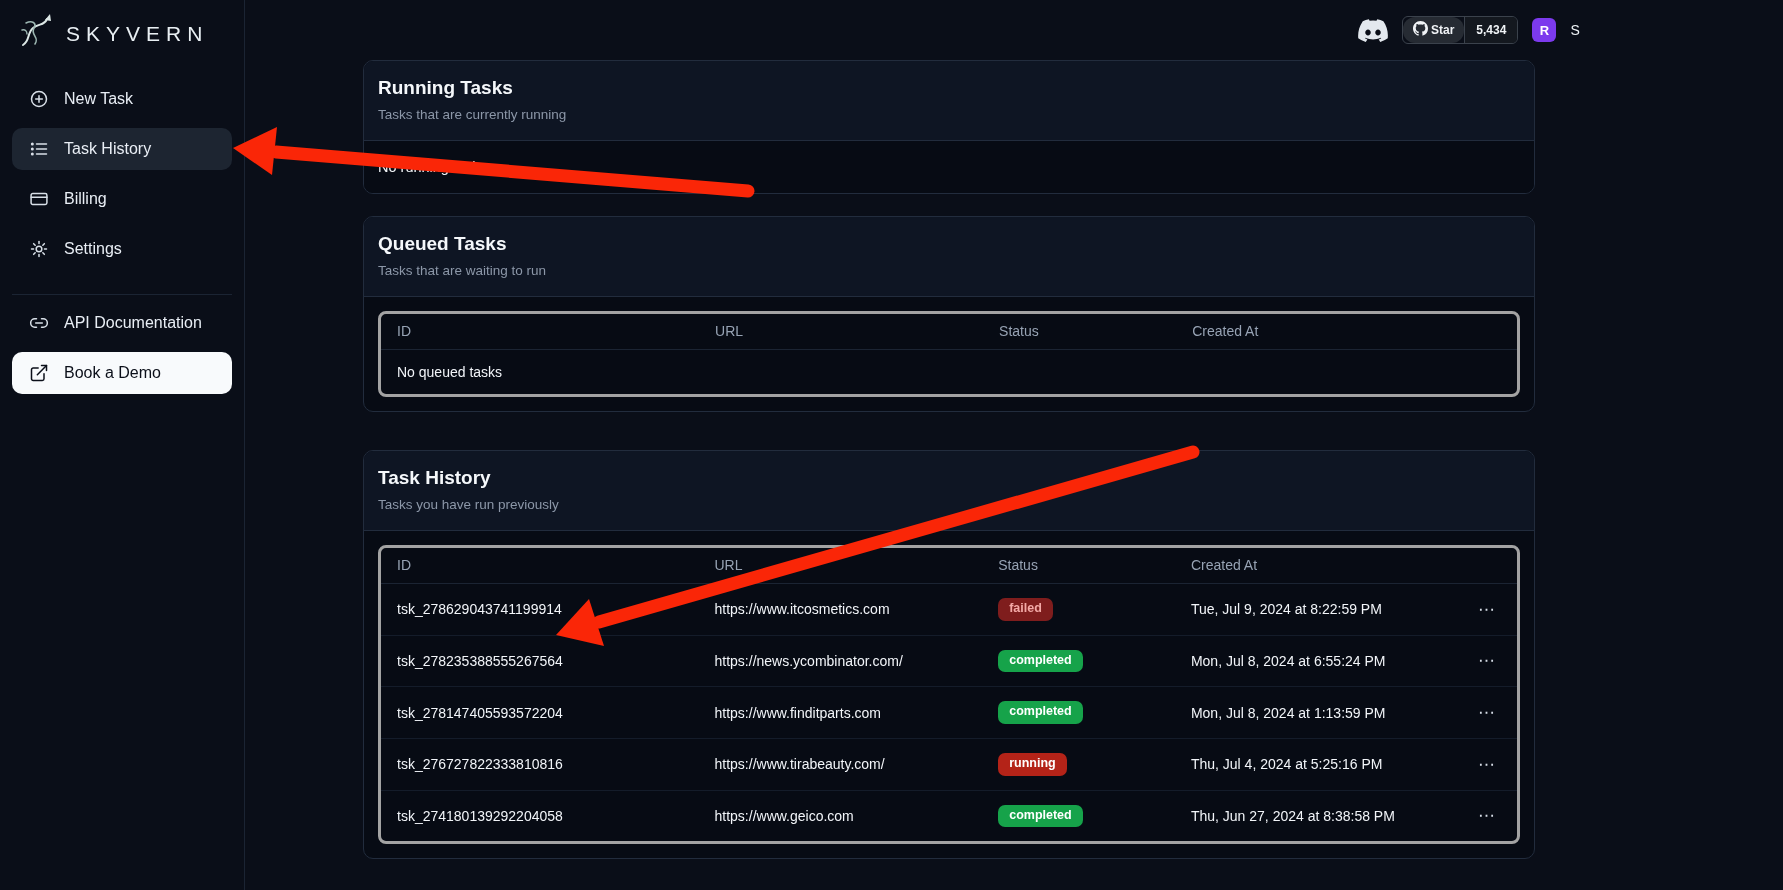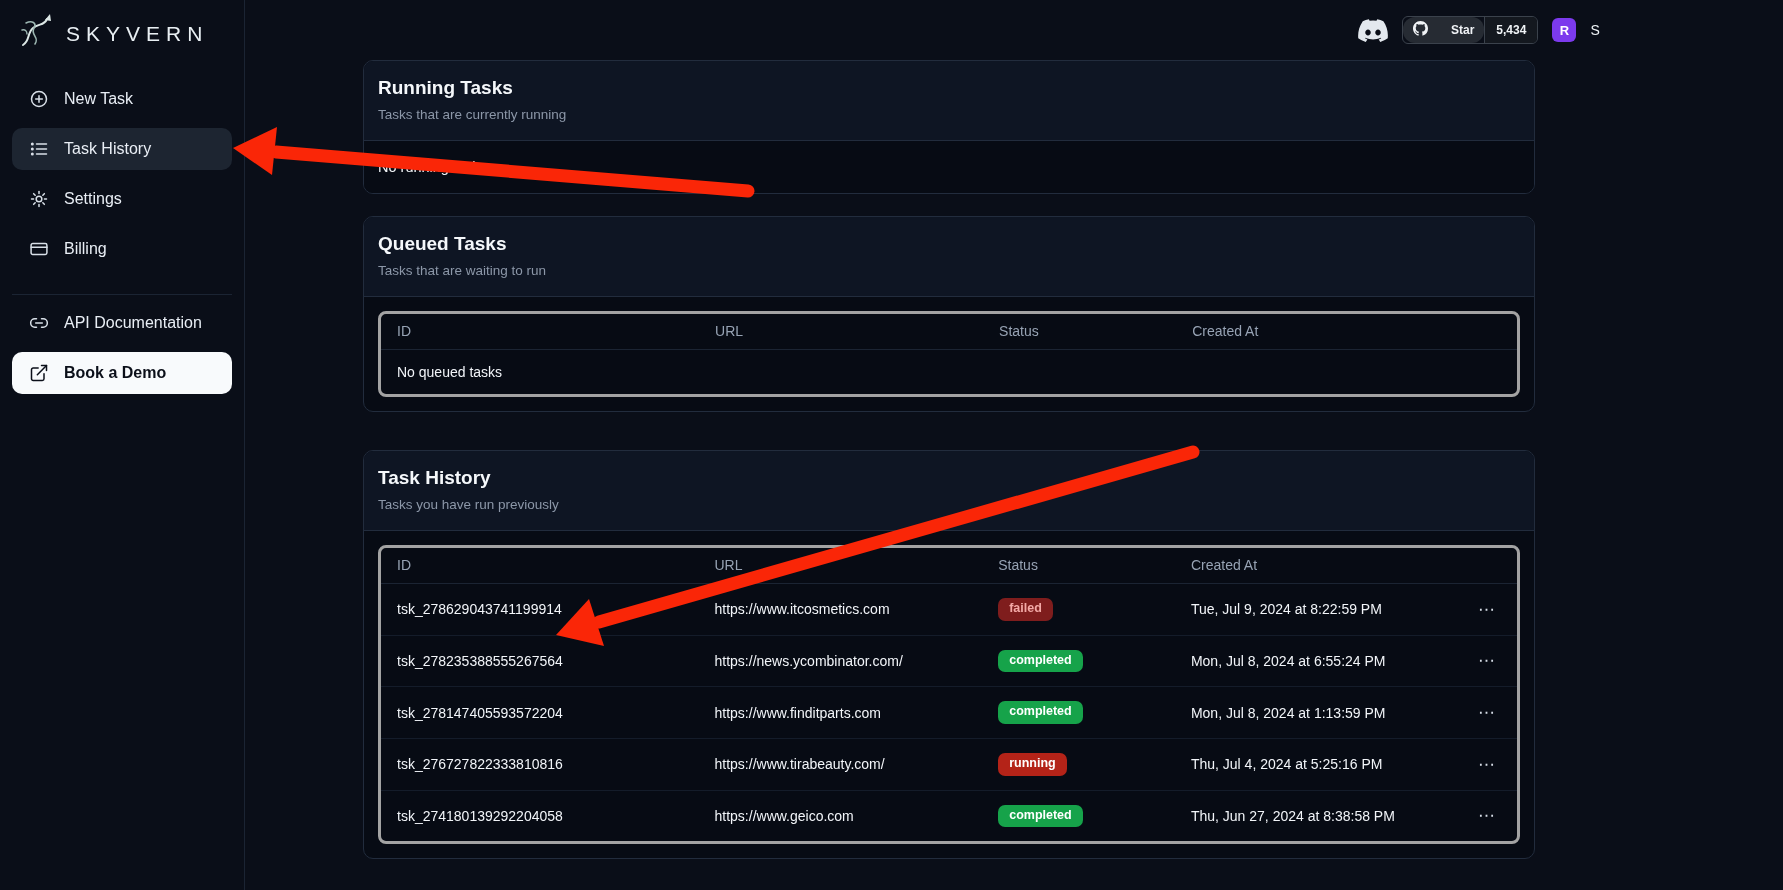--- a/index.html
+++ b/index.html
@@ -33,21 +33,21 @@
   
   .topbar {
     position:absolute; top:15px; left:1358px; height:30px;
     display:flex; align-items:center; gap:14px; z-index:5;
   }
   .discord-btn { display:flex; align-items:center; cursor:pointer; color:#e3e8ee; }
   .gh-widget {
     display:flex; align-items:stretch; border:1px solid #3b424c; border-radius:6px;
     overflow:hidden; height:28px; cursor:pointer; font-size:12px; font-weight:700; color:#f0f3f6;
   }
-  .gh-left { display:flex; align-items:center; gap:23px; padding:0 10px; background:#262b33;border-radius:12px; }
+  .gh-left { display:flex; align-items:center; gap:3px; padding:0 10px; background:#262b33;border-radius:12px; }
   .gh-right { display:flex; align-items:center; padding:0 11px; background:#14181f; border-left:1px solid #3b424c; }
   .avatar {
     width:24px; height:24px; border-radius:6px; background:#7c3aed; color:#fff;
     display:flex; align-items:center; justify-content:center;
     font-size:13px; font-weight:700; cursor:pointer;
   }
   .user-partial { color:#eef2f6; font-size:14px; }
 
   
   .content { position:absolute; left:363px; top:60px; width:1172px; z-index:2; }
@@ -124,57 +124,57 @@
             <circle cx="4" cy="12" r="0.9" fill="currentColor"></circle>
             <circle cx="4" cy="18" r="0.9" fill="currentColor"></circle>
         </svg>
       </span>
       <span>Task History</span>
     </div>
 
     <div class="nav-item">
       <span class="icn">
         <svg width="20" height="20" viewBox="0 0 24 24" fill="none" stroke="currentColor" stroke-width="1.8" stroke-linecap="round">
+          <rect x="2.5" y="5.5" width="19" height="13" rx="2"></rect>
+            <line x1="2.5" y1="10" x2="21.5" y2="10"></line>
+        </svg>
+      </span>
+      <span>Billing</span>
+    </div>
+
+    <div class="nav-item">
+      <span class="icn">
+        <svg width="20" height="20" viewBox="0 0 24 24" fill="none" stroke="currentColor" stroke-width="1.8" stroke-linecap="round">
           <circle cx="12" cy="12" r="3.4"></circle>
           <line x1="18.5" y1="12" x2="21" y2="12"></line>
             <line x1="16.6" y1="16.6" x2="18.4" y2="18.4"></line>
           <line x1="12" y1="18.5" x2="12" y2="21"></line>
             <line x1="7.4" y1="16.6" x2="5.6" y2="18.4"></line>
           <line x1="5.5" y1="12" x2="3" y2="12"></line>
             <line x1="7.4" y1="7.4" x2="5.6" y2="5.6"></line>
           <line x1="12" y1="5.5" x2="12" y2="3"></line>
             <line x1="16.6" y1="7.4" x2="18.4" y2="5.6"></line>
         </svg>
       </span>
       <span>Settings</span>
-    </div>
-
-    <div class="nav-item">
-      <span class="icn">
-        <svg width="20" height="20" viewBox="0 0 24 24" fill="none" stroke="currentColor" stroke-width="1.8" stroke-linecap="round">
-          <rect x="2.5" y="5.5" width="19" height="13" rx="2"></rect>
-            <line x1="2.5" y1="10" x2="21.5" y2="10"></line>
-        </svg>
-      </span>
-      <span>Billing</span>
     </div>
 
     <div class="nav-sec">
       <div class="nav-item">
         <span class="icn">
           <svg width="20" height="20" viewBox="0 0 24 24" fill="none" stroke="currentColor" stroke-width="1.8" stroke-linecap="round">
             <path d="M15 7h2a5 5 0 0 1 0 10h-2"></path>
               <path d="M9 17H7A5 5 0 0 1 7 7h2"></path>
               <line x1="8" y1="12" x2="16" y2="12"></line>
           </svg>
         </span>
         <span>API Documentation</span>
       </div>
 
-      <div class="nav-item demo" style="margin-top:8px;font-weight:bold;">
+      <div class="nav-item demo" style="margin-top:8px;">
         <span class="icn">
           <svg width="20" height="20" viewBox="0 0 24 24" fill="none" stroke="currentColor" stroke-width="1.8" stroke-linecap="round" stroke-linejoin="round">
             <path d="M18 13v6a2 2 0 0 1-2 2H5a2 2 0 0 1-2-2V8a2 2 0 0 1 2-2h6"></path>
             <polyline points="15 3 21 3 21 9"></polyline>
               <line x1="10" y1="14" x2="21" y2="3"></line>
           </svg>
         </span>
         <span>Book a Demo</span>
       </div>
     </div>

